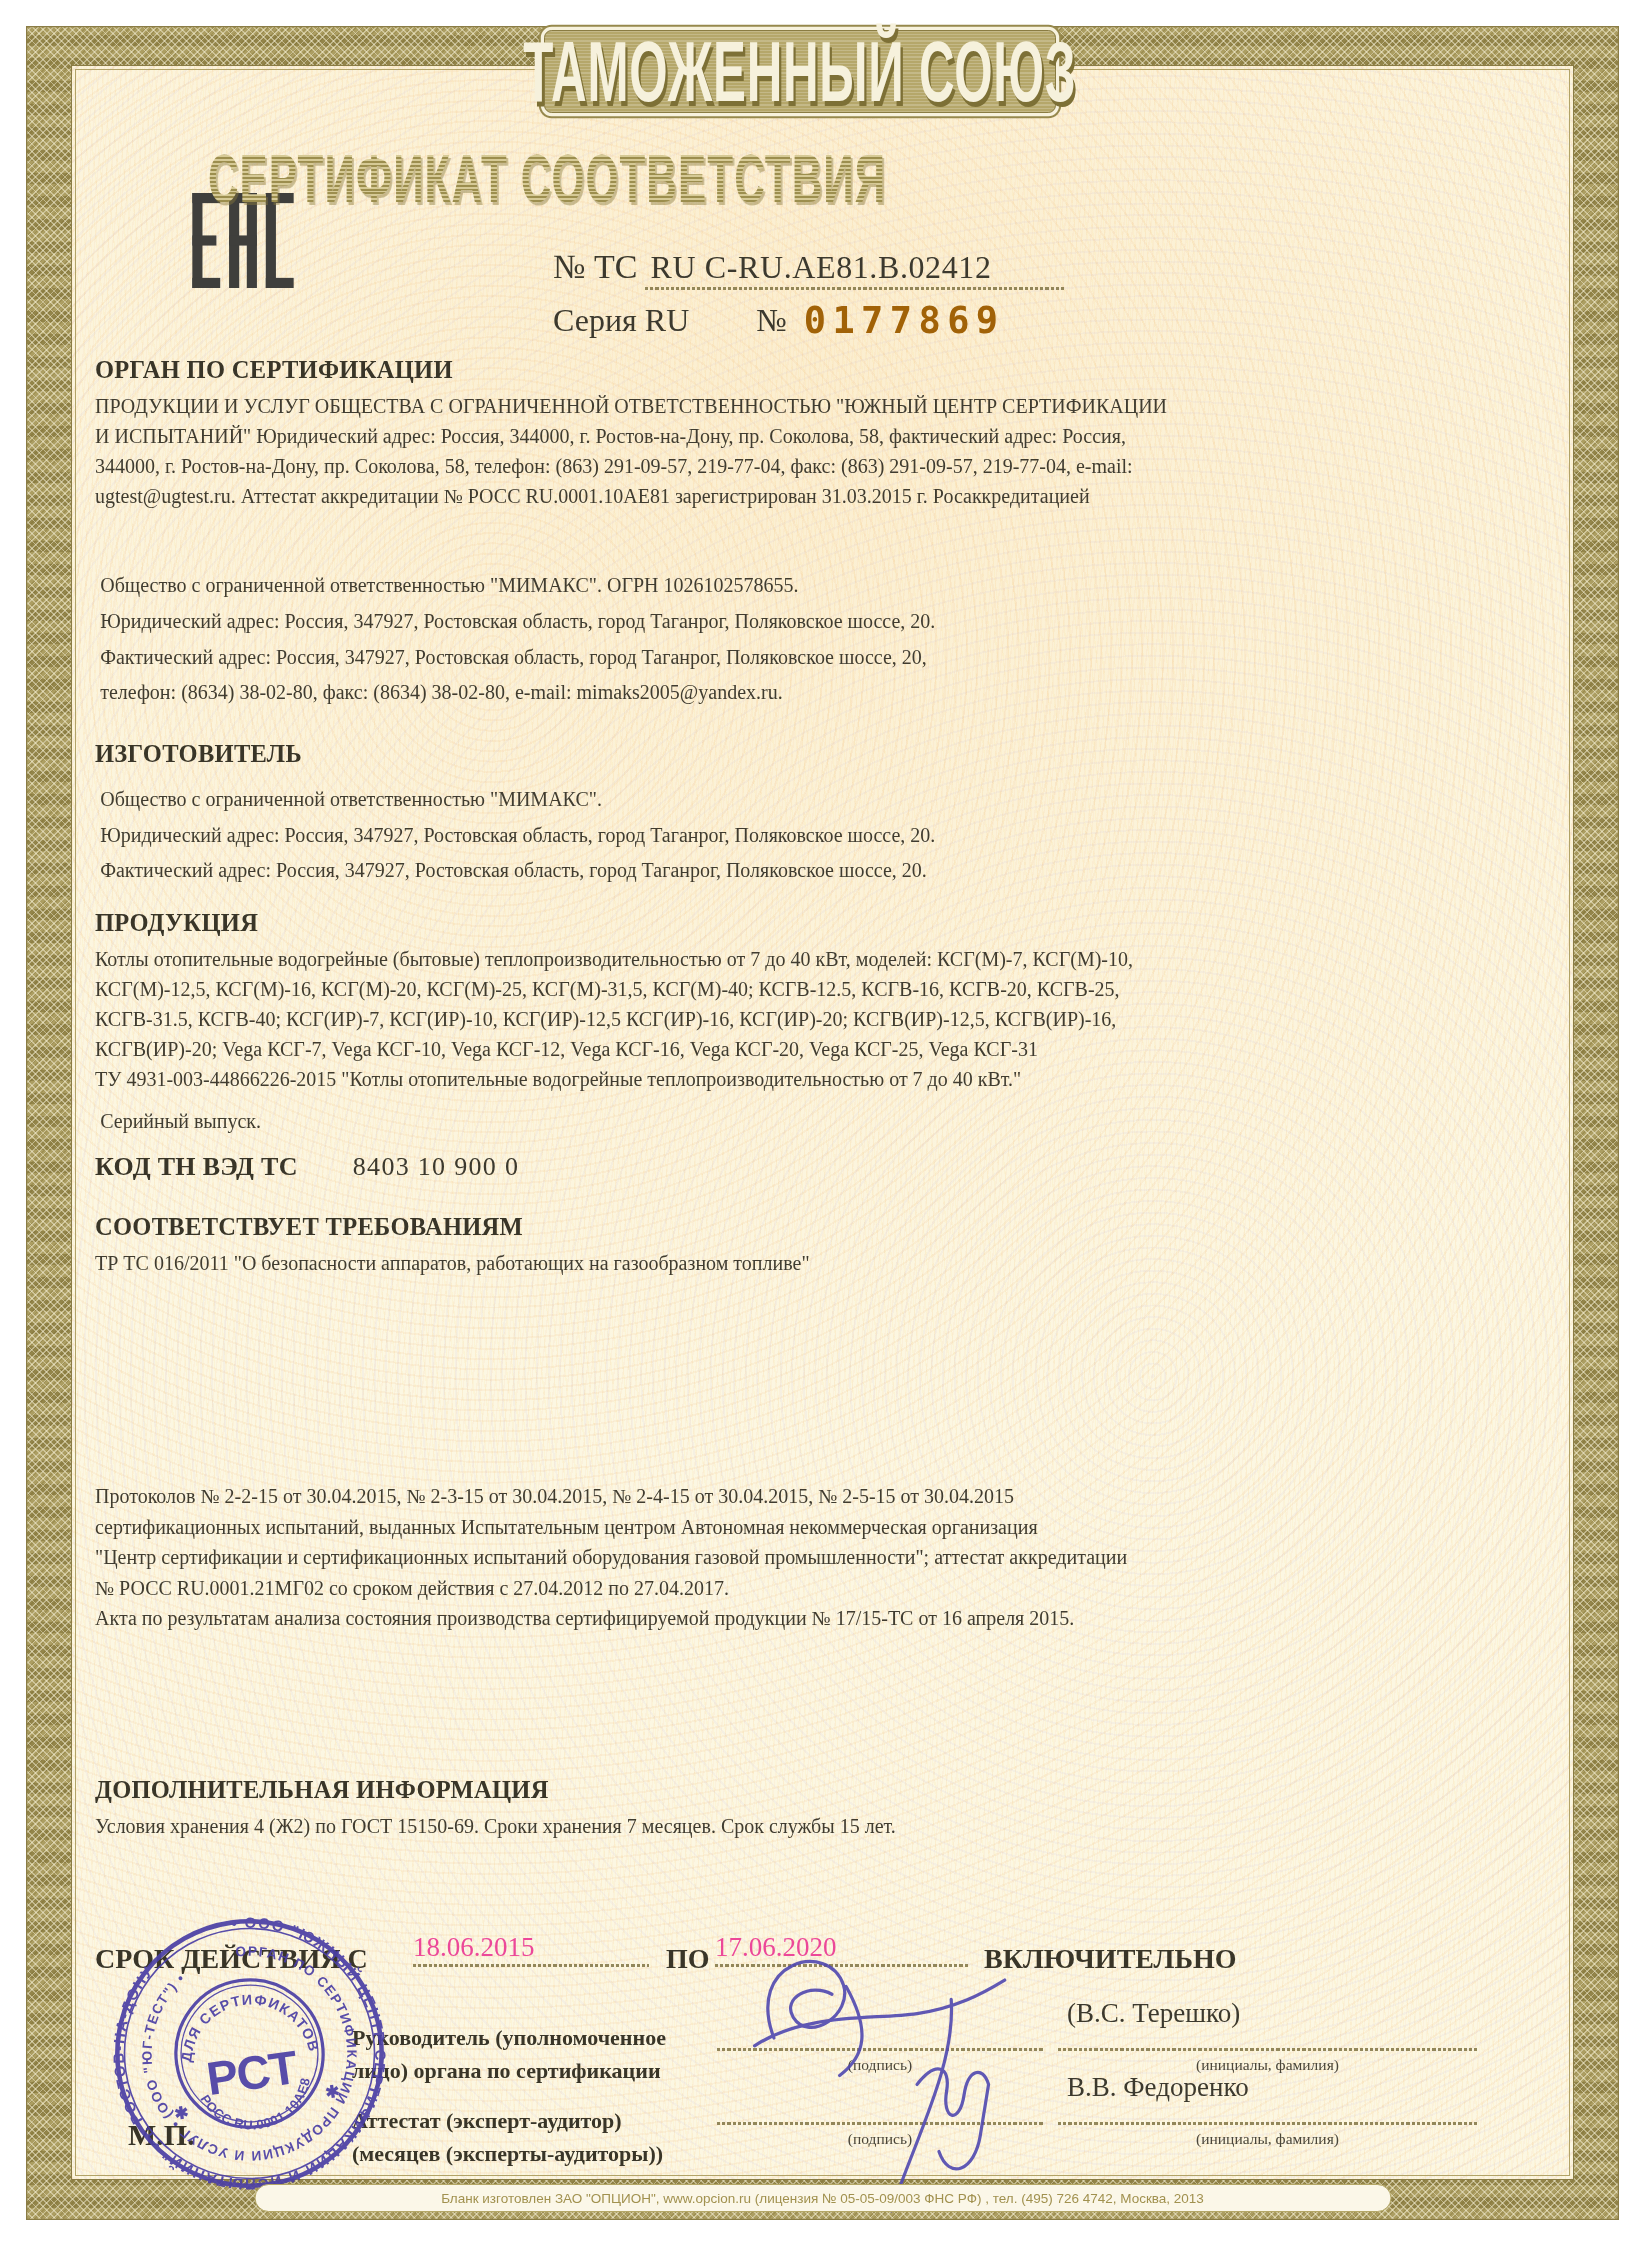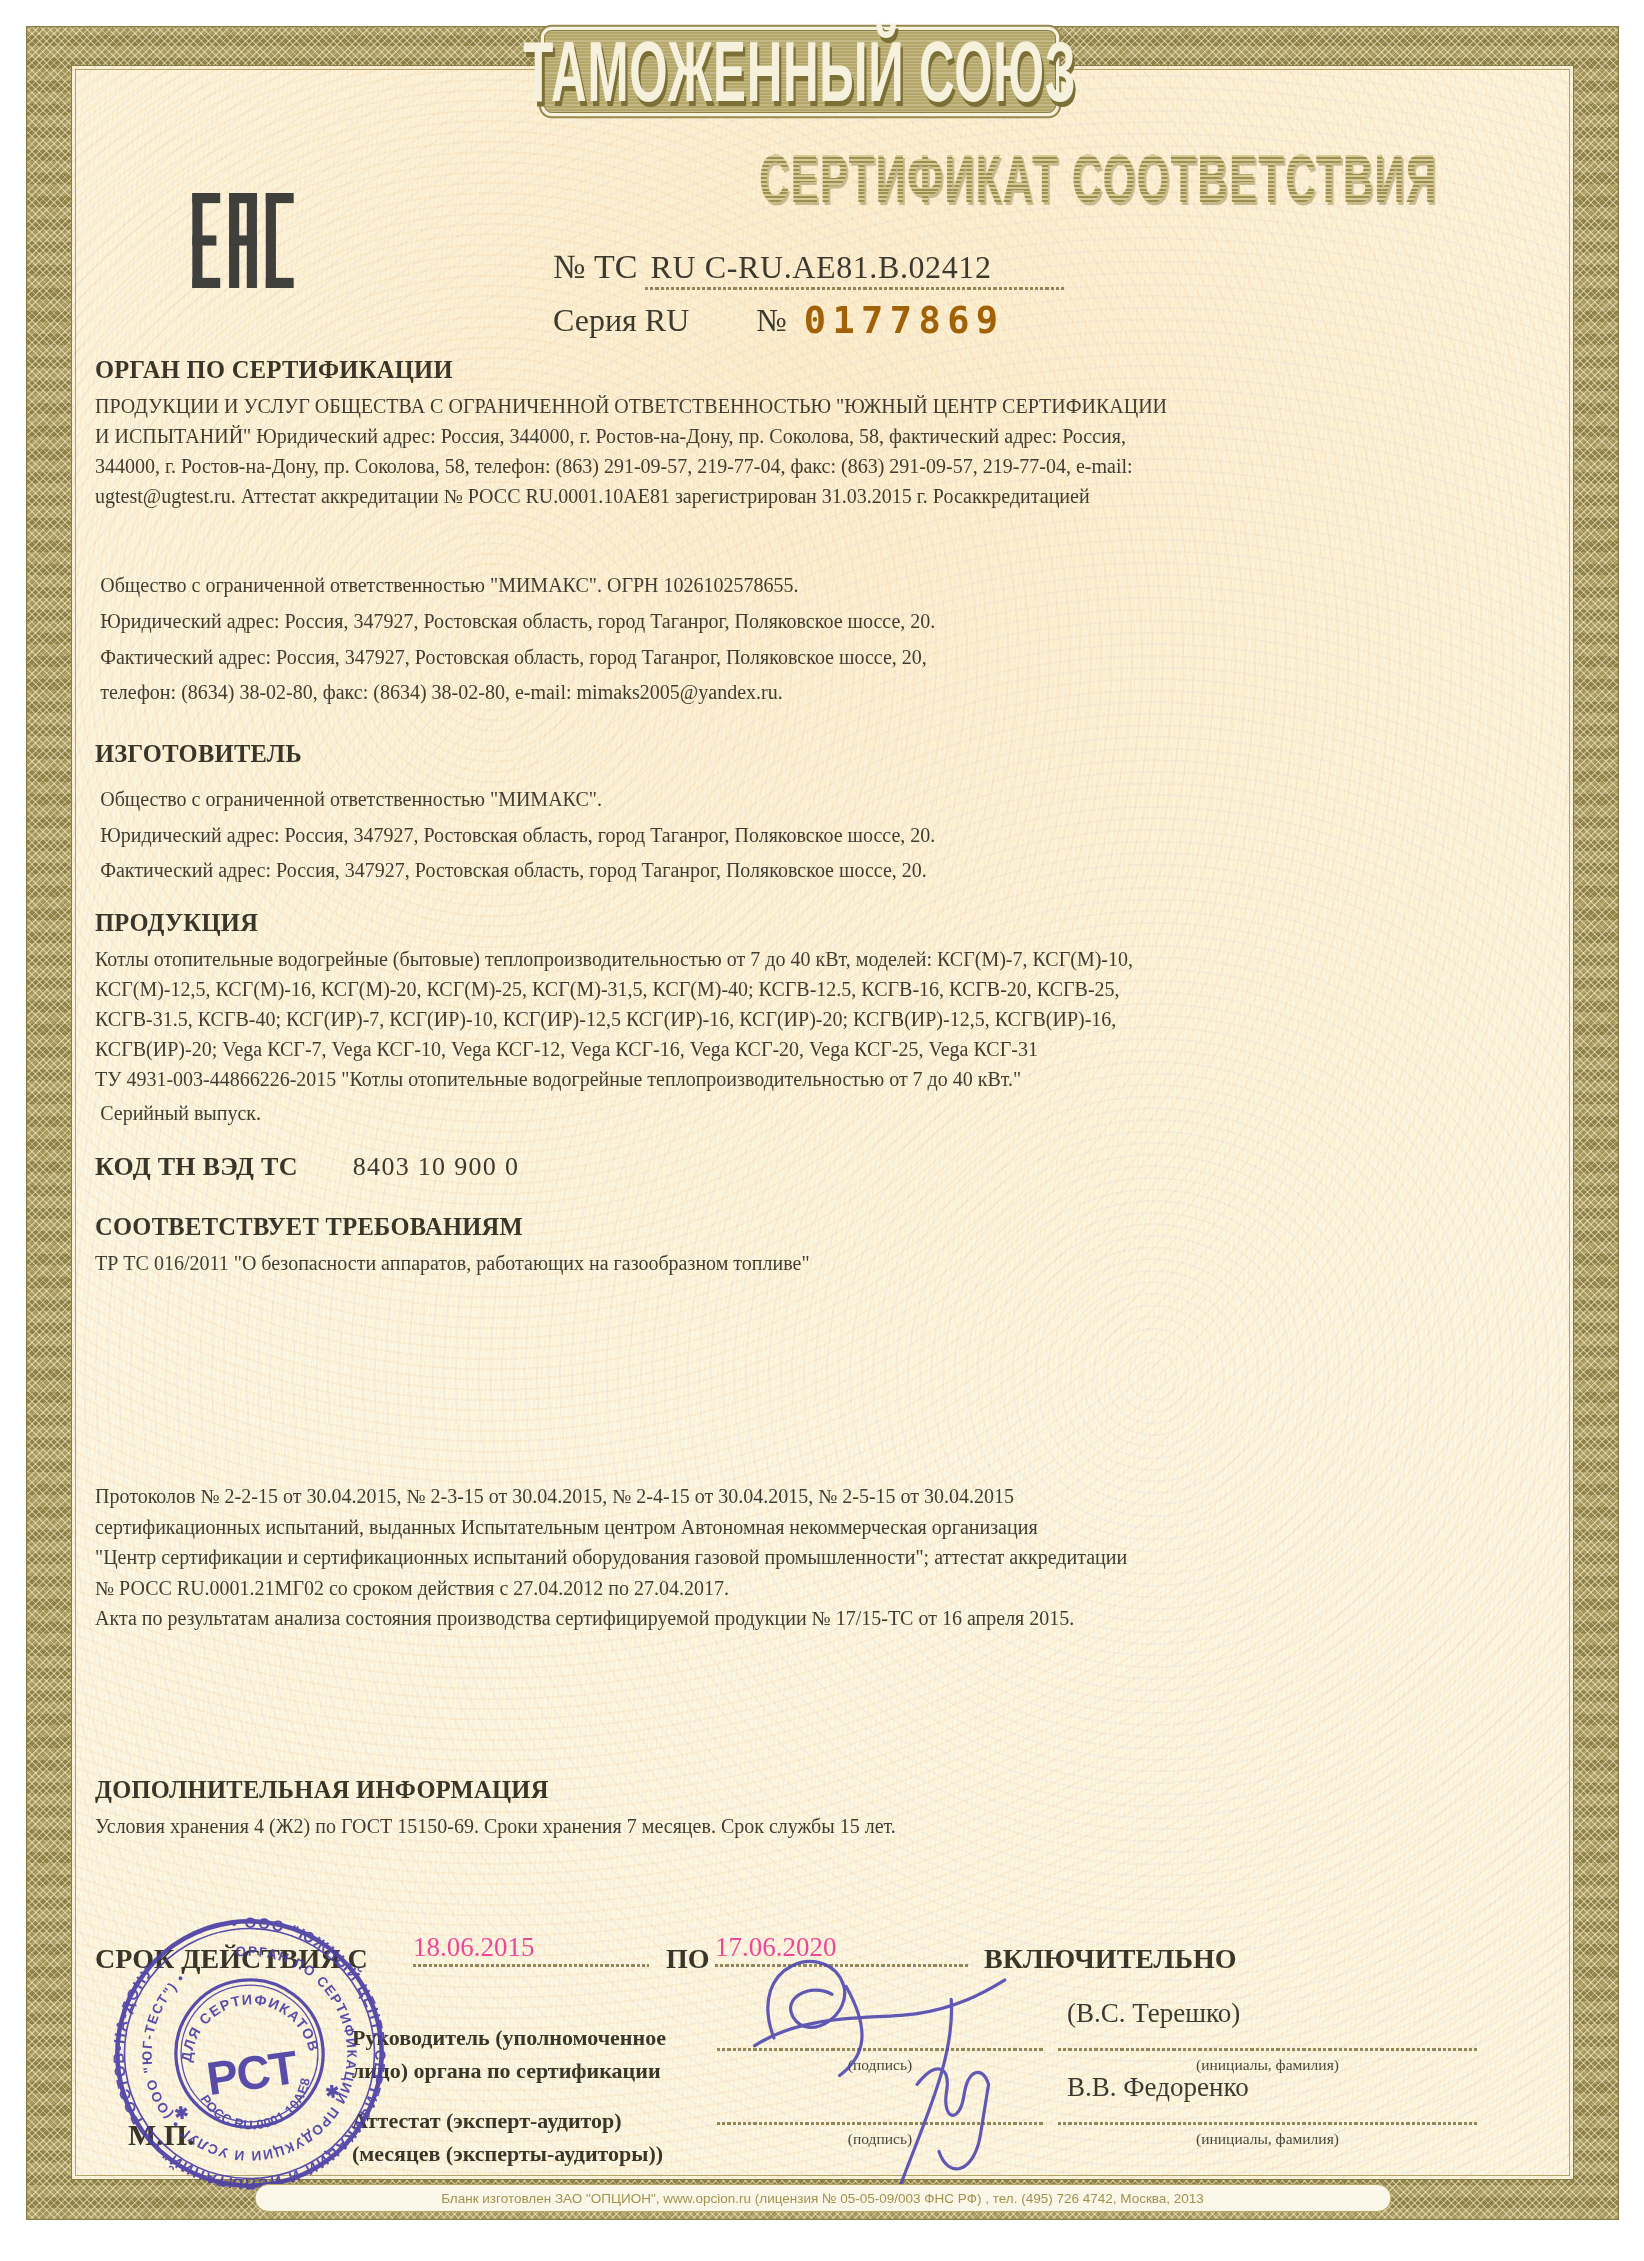--- a/index.html
+++ b/index.html
@@ -41,21 +41,21 @@
     border:1.9px solid #8a7c42;border-radius:7.7px;
     box-shadow:0 0 0 3.2px #f7f2dd, 0 0 0 5.2px #96884c;
     display:flex;align-items:center;justify-content:center;z-index:5;
   }
   .banner-text{
     display:inline-block;font-family:"Liberation Sans",sans-serif;font-weight:700;
     font-size:85px;line-height:1;letter-spacing:1.3px;transform:scaleX(.58);
     color:#f6f1dc;text-shadow:3.9px 4.5px 0 #7d7036;white-space:nowrap;
   }
   
-  .cert-title{position:absolute;left:0;top:144px;width:100%;text-align:right;z-index:2;}
+  .cert-title{position:absolute;left:0;top:144px;width:100%;text-align:left;z-index:2;}
   .cert-title-text{
     display:inline-block;font-family:"Liberation Sans",sans-serif;font-weight:700;
     font-size:68px;line-height:1;letter-spacing:1.9px;transform:scaleX(.62);white-space:nowrap;
     background:repeating-linear-gradient(0deg,#d6ca96 0 1.9px,#9c8e4e 1.9px 3.9px);
     -webkit-background-clip:text;background-clip:text;color:transparent;
     filter:drop-shadow(3.2px 3.9px 0 rgba(138,122,60,.45));
   }
   
   .eac{position:absolute;left:192px;top:193px;width:102px;height:95px;}
   
@@ -73,21 +73,21 @@
   .series-value{
     font-family:"DejaVu Sans Mono",monospace;font-weight:700;font-size:37px;line-height:1;
     color:#a16207;letter-spacing:6.4px;margin-left:17px;
   }
   
   .section{position:absolute;left:95px;width:1459px;z-index:2;}
   .sec-heading{font-weight:700;font-size:24.5px;line-height:1.15;color:#393528;letter-spacing:0.3px;}
   .sec-body{font-size:20px;color:#403c30;margin-top:6.4px;white-space:pre-line;}
   .lh-tight{line-height:1.5;}
   .lh-loose{line-height:1.78;}
-  .serial-note{font-size:20px;color:#403c30;margin-top:8px;padding-left:5.2px;}
+  .serial-note{font-size:20px;color:#403c30;margin-top:16px;padding-left:5.2px;}
   .tnved-row{display:flex;align-items:baseline;gap:55px;}
   .tnved-value{font-size:26px;color:#3c392e;letter-spacing:1.3px;}
   
   .v-label{position:absolute;font-weight:700;font-size:28px;color:#393528;z-index:2;}
   .date-field{position:absolute;font-size:27px;color:#ec4899;z-index:2;}
   
   .role{position:absolute;font-weight:700;font-size:22px;line-height:1.5;color:#393528;z-index:2;}
   .sigfield{position:absolute;z-index:2;}
   .sigfield .topgap{height:31px;}
   .sigfield .micro{

